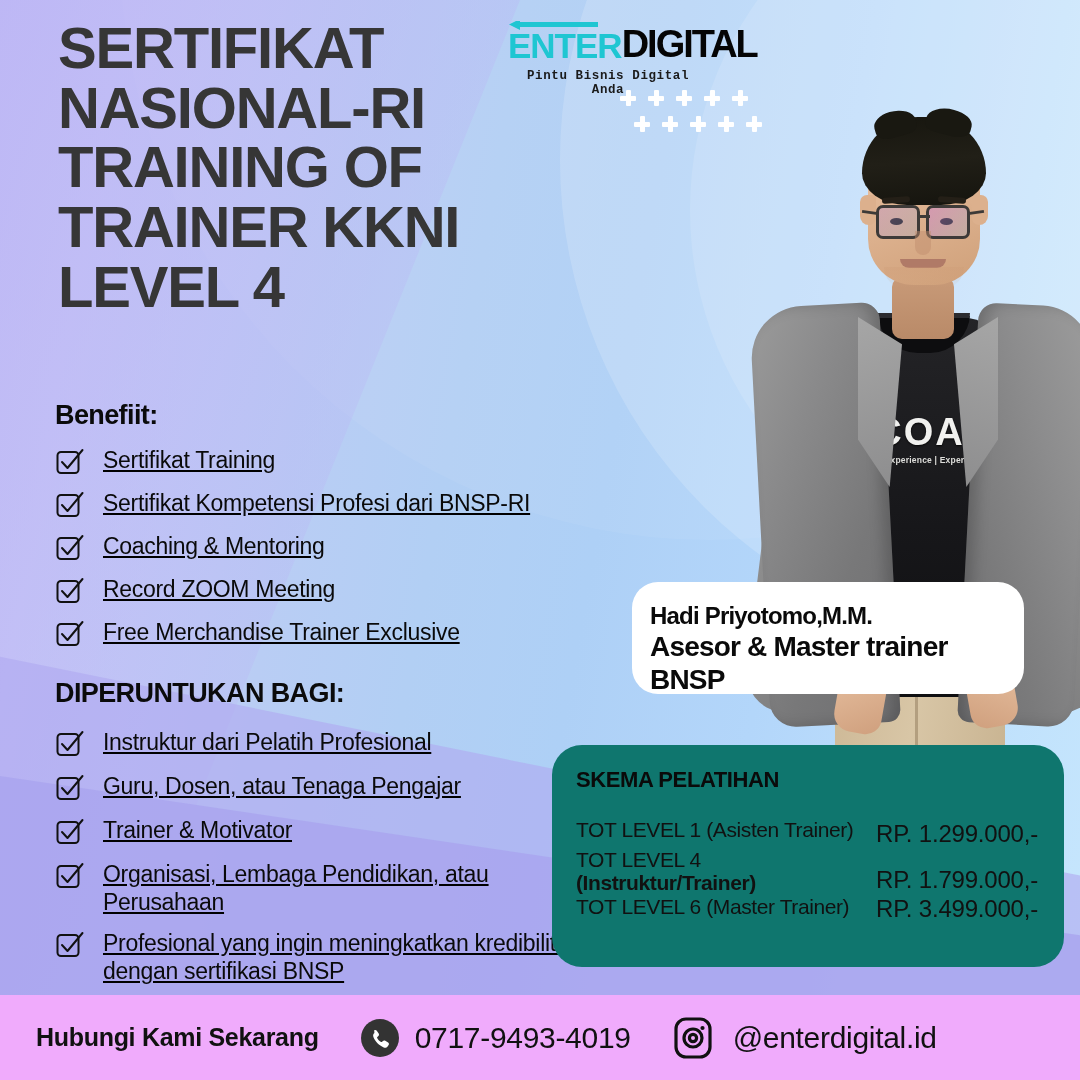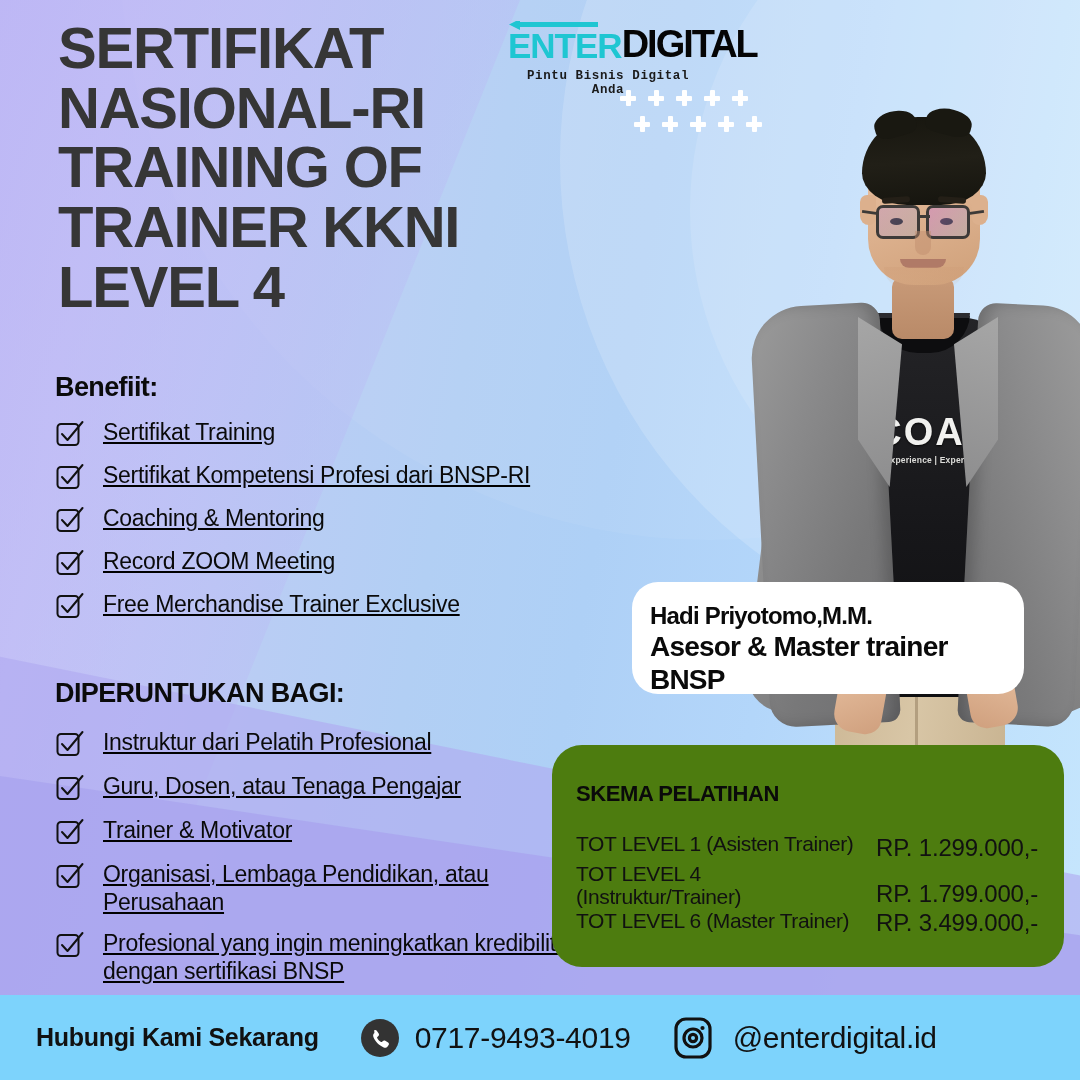--- a/index.html
+++ b/index.html
@@ -248,21 +248,21 @@
     position:absolute; width:16px; height:16px;
   }
   .cross::before, .cross::after {
     content:""; position:absolute; background:#ffffff; border-radius:1px;
   }
   .cross::before { left:6px; top:0; width:5px; height:16px; }
   .cross::after  { left:0; top:6px; width:16px; height:5px; }
 
   
   .sec { position:absolute; left:55px; width:540px; }
-  .sec-benefit { top:372px; }
+  .sec-benefit { top:400px; }
   .sec-target  { top:678px; }
   .sec-title {
     color:#0b0b0b; font-weight:bold; letter-spacing:-0.6px;
     margin-bottom:14px;
   }
   .sec-benefit .sec-title { font-size:27px; }
   .sec-target  .sec-title { font-size:27px; margin-bottom:18px; }
   .item {
     display:flex; align-items:flex-start;
     margin-bottom:11px;
@@ -282,39 +282,39 @@
     background:#ffffff; border-radius:26px;
     padding:20px 0 0 18px;
   }
   .name-line1 { color:#0a0a0a; font-weight:bold; font-size:24px; letter-spacing:-0.8px; line-height:1.18; }
   .name-line2 { color:#0a0a0a; font-weight:bold; font-size:28px; letter-spacing:-0.8px; line-height:1.18; }
 
   
   .price-card {
     position:absolute; left:552px; top:745px;
     width:512px; height:222px;
-    background:#4d7c0f; border-radius:30px;
-    padding:36px 24px 0 24px;
+    background:#0f766e; border-radius:30px;
+    padding:22px 24px 0 24px;
   }
   .price-title { color:#0a0a0a; font-weight:bold; font-size:22px; letter-spacing:-0.4px; }
   .price-rows { margin-top:26px; }
   .price-row { display:flex; align-items:flex-start; line-height:1.08; }
   .price-name { width:300px; color:#111; font-size:21px; letter-spacing:-0.4px; }
-  .price-name .sub { display:block; }
+  .price-name .sub { display:block;font-weight:bold; }
   .price-val { color:#111; font-size:24px; letter-spacing:-0.2px; }
   .price-row.r1 .price-val { padding-top:2px; }
   .price-row.r2 { margin-top:2px; }
   .price-row.r2 .price-val { padding-top:18px; }
   .price-row.r3 { margin-top:2px; }
 
   
   .footer {
     position:absolute; left:0; top:995px;
     width:1080px; height:85px;
-    background:#7dd3fc;
+    background:#f0abfc;
     display:flex; align-items:center;
   }
   .foot-text {
     margin-left:36px; color:#111; font-weight:bold;
     font-size:25px; letter-spacing:-0.3px;
   }
   .foot-phone { display:flex; align-items:center; margin-left:42px; }
   .phone-icon { width:38px; height:38px; flex:0 0 auto; }
   .foot-phone-num { margin-left:16px; color:#111; font-size:30px; letter-spacing:-0.3px; }
   .foot-ig { display:flex; align-items:center; margin-left:40px; }

